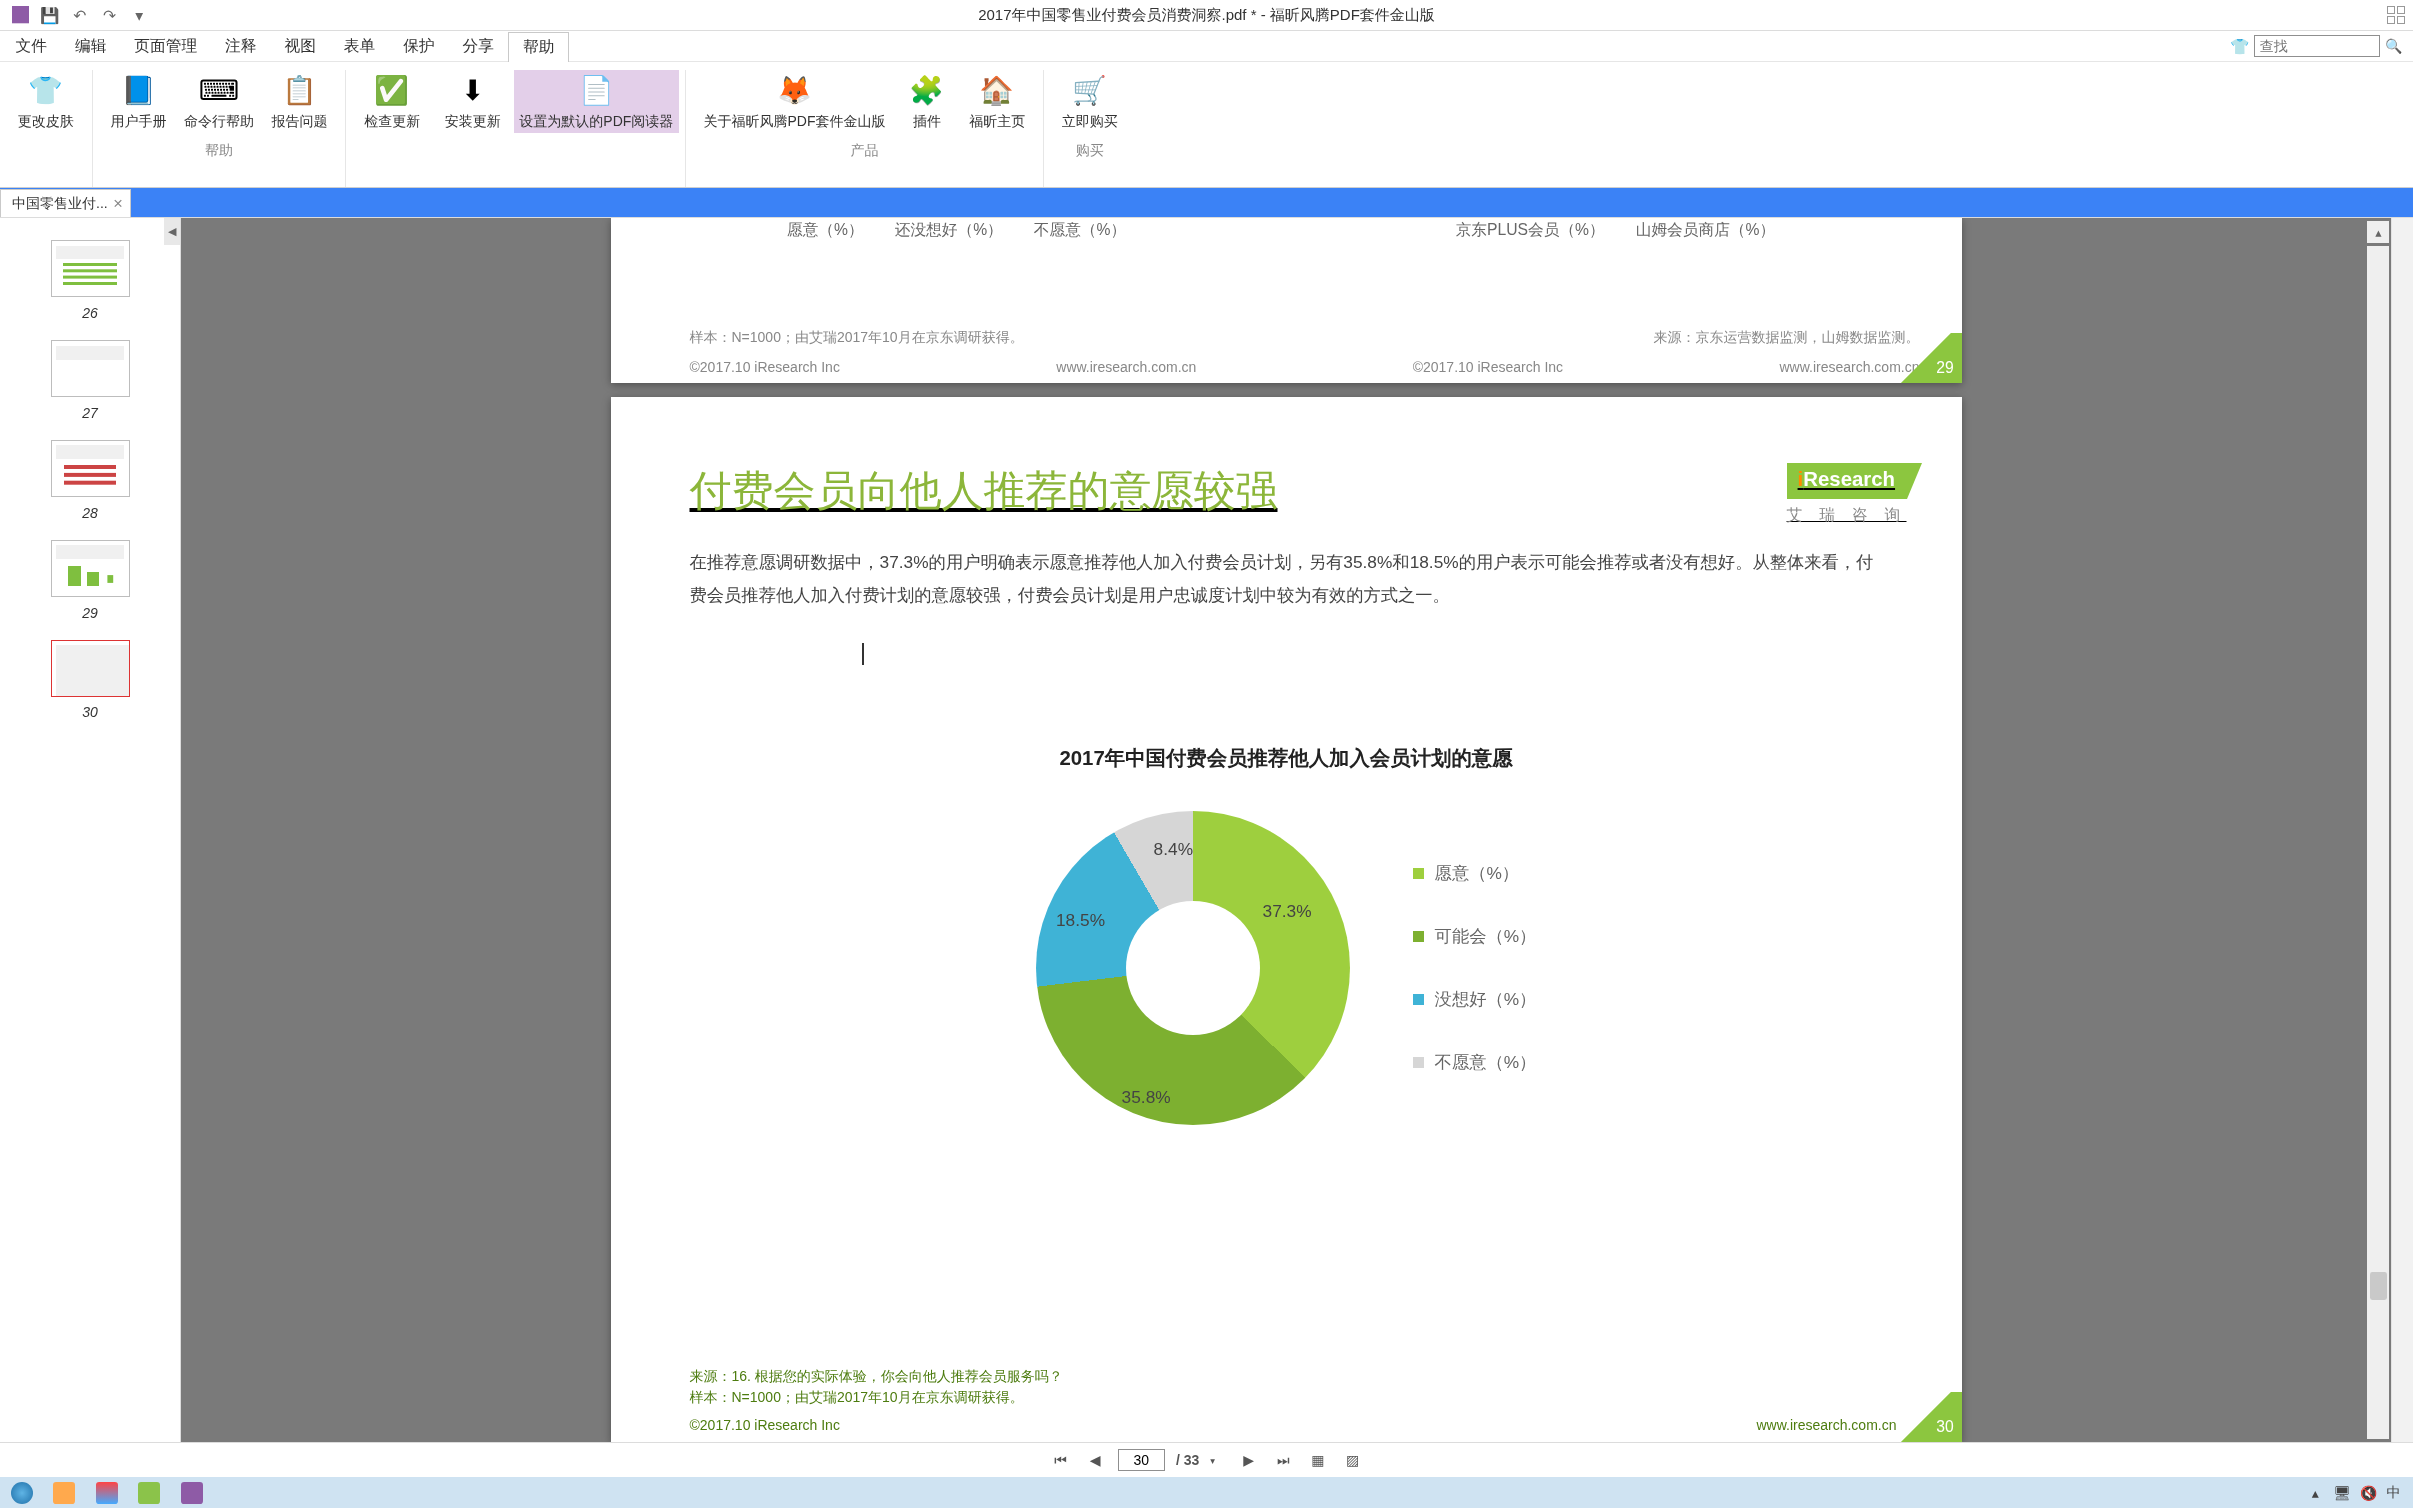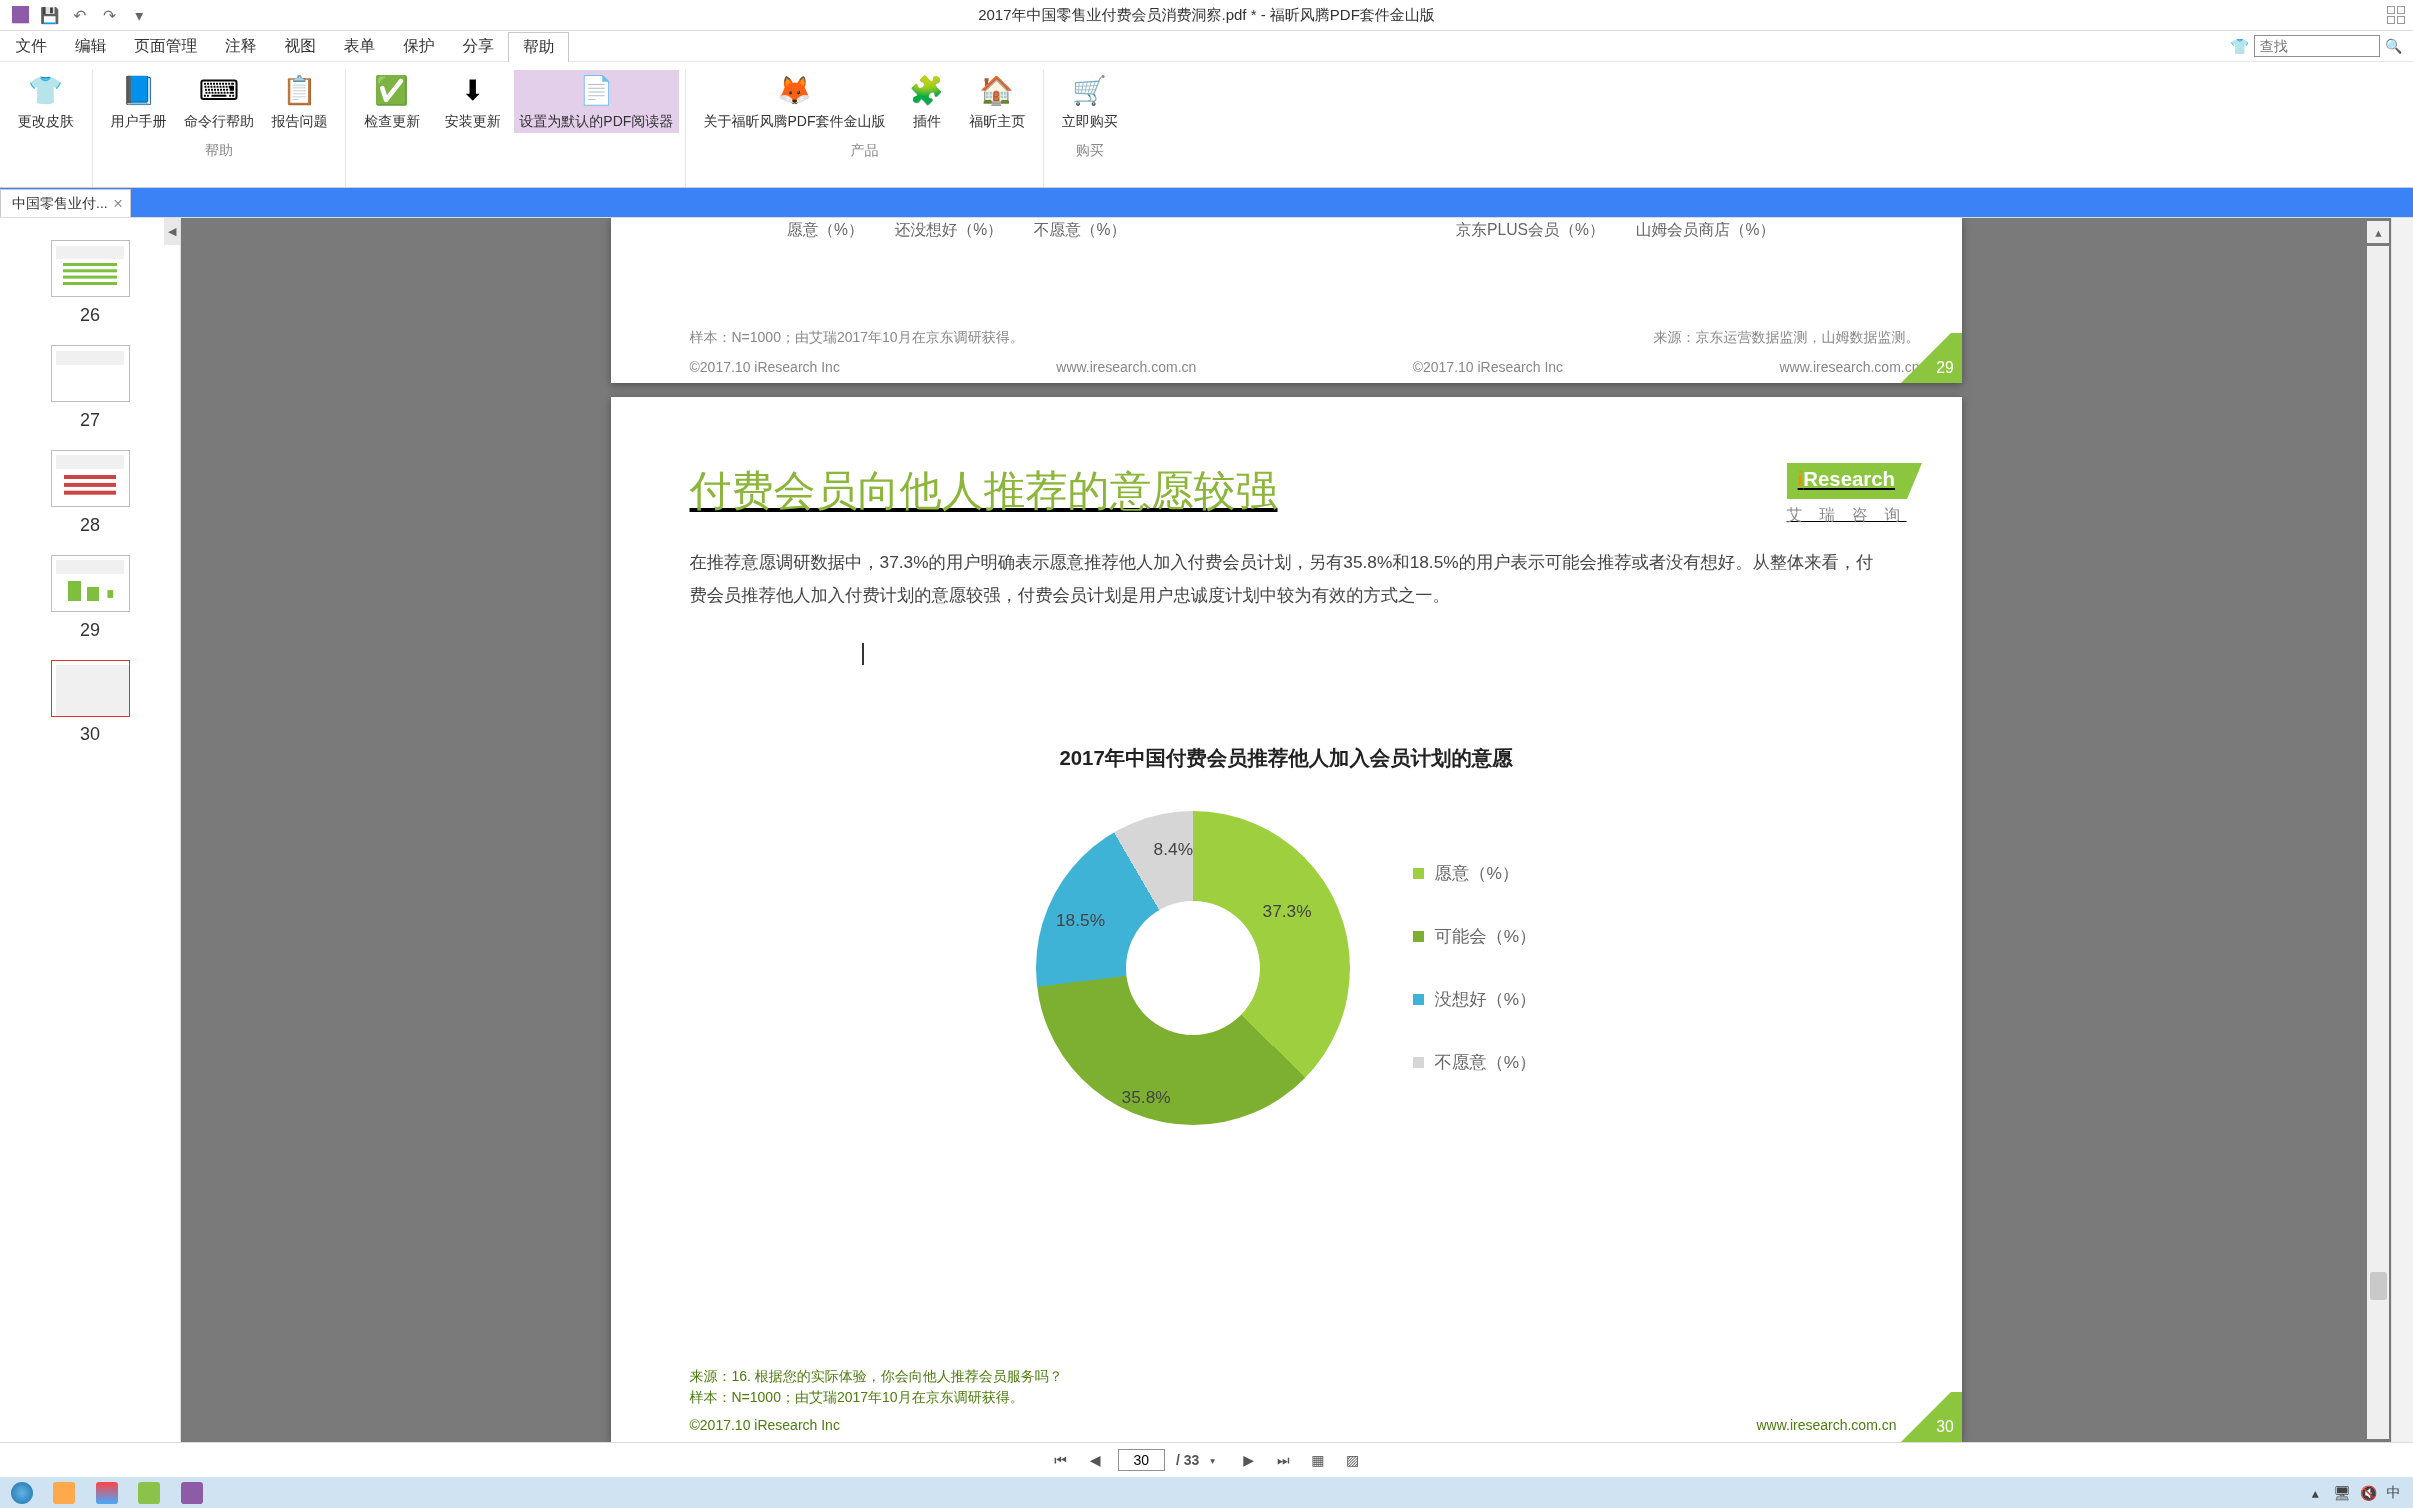--- a/index.html
+++ b/index.html
@@ -46,21 +46,21 @@
 .thumbs .collapse { position: absolute; right: 0; top: 0; width: 15.7px; height: 27px; background: #e8e8e8; display: flex; align-items: center; justify-content: center; font-size: 11px; color: #666; }
 .thumbs .list { padding: 22px 6.3px 6.3px 6.3px; }
 .thumb { width: 79px; height: 57px; border: 0.8px solid #bdbdbd; margin: 0 auto 7.9px; background: #fff; position: relative; overflow: hidden; }
 .thumb.sel { border: 1.6px solid #d33; }
 .thumb .mini { position: absolute; inset: 4.7px; background: linear-gradient(#f0f0f0 0 30%, #fff 30% 100%); }
 .thumb .mini.lines::before { content:""; position:absolute; left:10%; right:10%; top:38%; height:3.1px; background:#7fbf3f; box-shadow: 0 6.3px 0 #7fbf3f, 0 12.6px 0 #7fbf3f, 0 19px 0 #7fbf3f; }
 .thumb .mini.bars::before { content:""; position:absolute; left:18%; bottom:12%; width:18%; height:42%; background:#7fbf3f; }
 .thumb .mini.bars::after { content:""; position:absolute; left:46%; bottom:12%; width:18%; height:30%; background:#7fbf3f; box-shadow: 17.3px 0 0 -3.1px #7fbf3f; }
 .thumb .mini.donut::before { content:""; position:absolute; left:16%; top:32%; width:35px; height:35px; border-radius:50%; background: conic-gradient(#9ecf3e 0 37%, #7db030 37% 73%, #3fb3d6 73% 92%, #d6d6d6 92% 100%); -webkit-mask: radial-gradient(circle, transparent 0 9.4px, #000 10.2px); mask: radial-gradient(circle, transparent 0 9.4px, #000 10.2px); }
 .thumb .mini.table::before { content:""; position:absolute; left:12%; right:12%; top:42%; height:4.7px; background:#c44; box-shadow: 0 7.9px 0 #c44, 0 15.7px 0 #c44; }
-.tlabel { text-align: center; font-size: 18px; color: #333; margin-bottom: 19px; }
+.tlabel { text-align: center; font-size: 14px; color: #333; margin-bottom: 19px; font-style: italic; }
 .rightrail { width: 22px; background: #f2f2f2; border-left: 0.8px solid #e3e3e3; }
 
 .viewer { flex: 1; background: #7a7a7a; overflow: hidden; position: relative; display: flex; flex-direction: column; align-items: center; }
 .viewer .scrollup { position: absolute; right: 1.6px; top: 3.1px; width: 22px; height: 22px; background: #efefef; color: #666; display:flex;align-items:center;justify-content:center;font-size:12.6px; }
 .viewer .vscroll { position: absolute; right: 1.6px; top: 28px; bottom: 3.1px; width: 22px; background: #efefef; }
 .viewer .vscroll .handle { position: absolute; left: 2.4px; right: 2.4px; top: 86%; height: 28px; background: #c9c9c9; border-radius: 2.4px; }
 
 .page { background: #fff; box-shadow: 0 2.4px 7.9px rgba(0,0,0,.35); position: relative; }
 .page29bottom { width: 1351px; height: 165px; margin-top: 0; }
 .page30 { width: 1351px; margin-top: 14px; flex: 1; }

